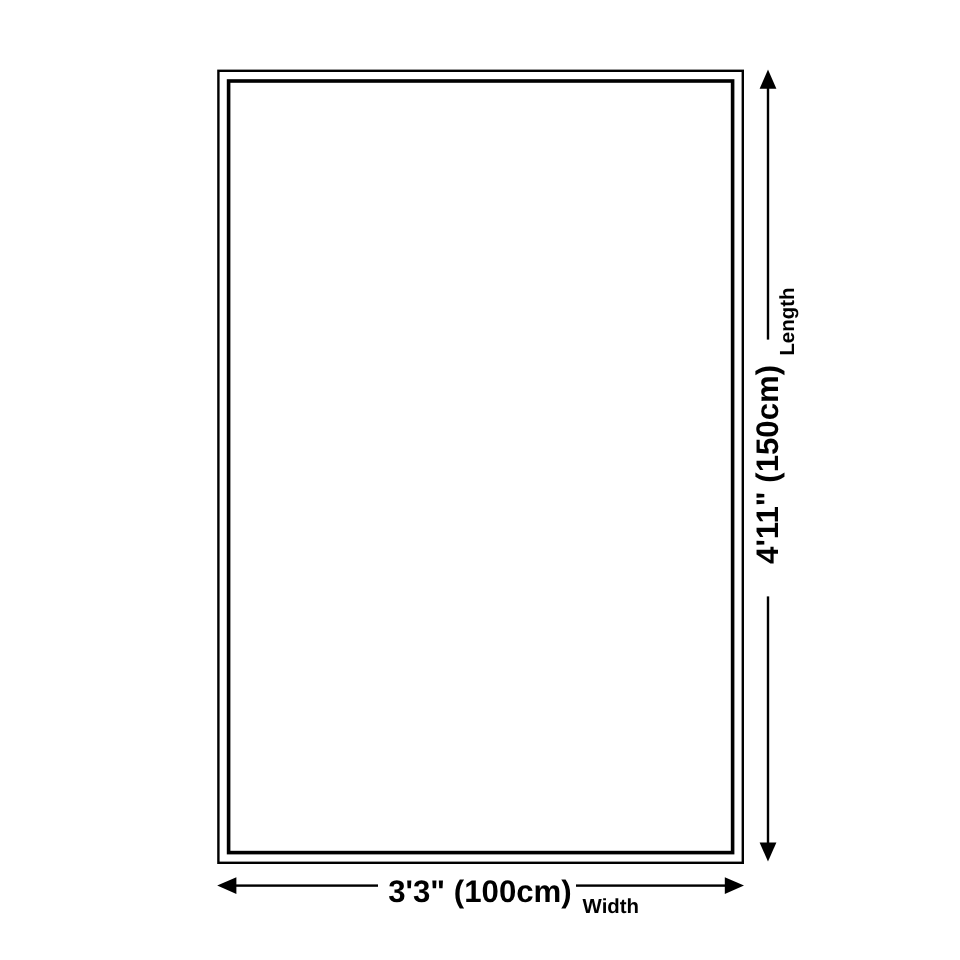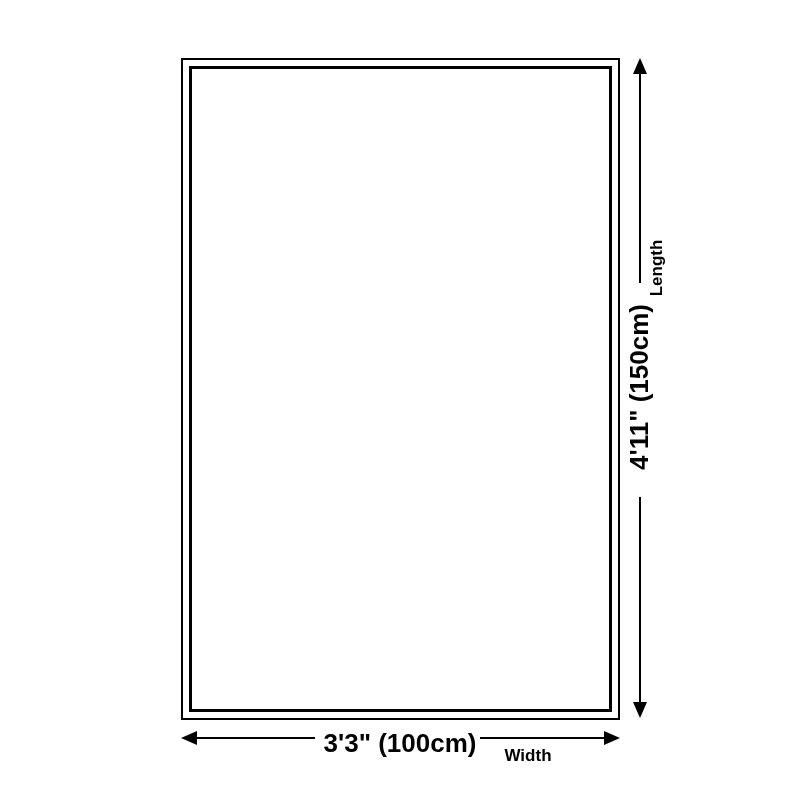--- a/index.html
+++ b/index.html
@@ -83,21 +83,21 @@
   }
   .length-label {
     left: 656px; top: 268px;
     transform: translate(-50%, -50%) rotate(-90deg);
   }
   .width-value {
     left: 400px; top: 743px;
     transform: translate(-50%, -50%);
   }
   .width-label {
-    left: 528px; top: 755px;
+    left: 509px; top: 755px;
     transform: translate(-50%, -50%);
   }
 </style>
 </head>
 <body>
 
 <div class="canvas">
 
   <div class="rect-outer">
     <div class="rect-inner"></div>

